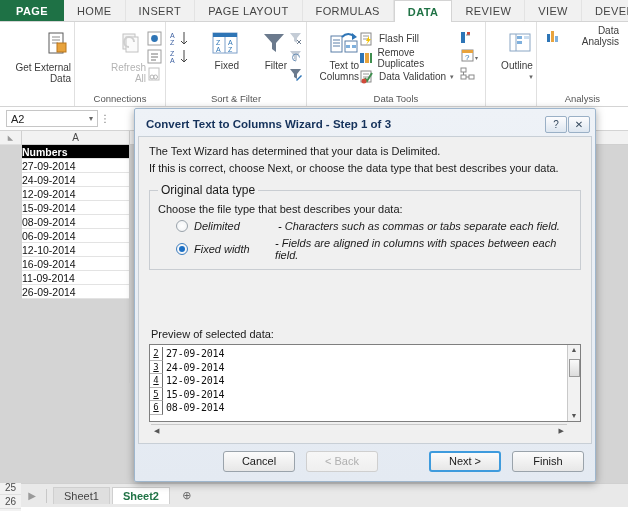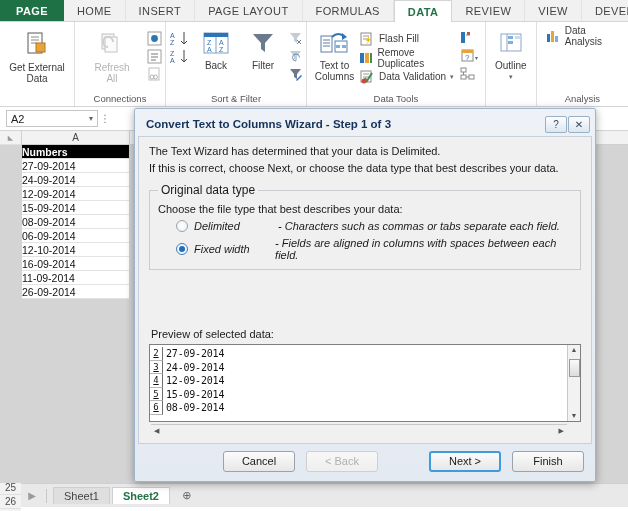--- a/index.html
+++ b/index.html
@@ -27,21 +27,21 @@
   
   #ribbon {
     height:85px; background:#ffffff; display:flex; position:relative;
     border-bottom:1px solid #d4d4d4;
   }
   .rgroup { position:relative; display:flex; flex-direction:column; align-items:center;
             border-right:1px solid #e0e0e0; padding:2px 3px 0 3px; }
   .rgroup-body { flex:1; display:flex; align-items:flex-start; padding-top:3px; }
   .rgroup-label { font-size:9.5px; color:#555; padding-bottom:2px; }
 
-  .bigbtn { width:68px; display:flex; flex-direction:column; align-items:center;
+  .bigbtn { width:68px; display:flex; flex-direction:column; align-items:flex-end;
             padding-top:4px; text-align:center; line-height:11px; font-size:10px; color:#3b3b3b;}
   .bigbtn.dim { color:#b4b4b4; }
   .bigbtn .glyph { margin-bottom:3px; }
   .smallcol { display:flex; flex-direction:column; gap:2px; padding-top:3px; }
   .smallrow { display:flex; align-items:center; gap:4px; font-size:10px; height:17px;}
   .sq { width:16px; height:16px; display:inline-flex; align-items:center; justify-content:center; }
   .caret { font-size:7px; color:#666; }
 
   
   #namerow { height:24px; background:#ffffff; display:flex; align-items:center;
@@ -234,21 +234,21 @@
           <svg width="28" height="24" viewBox="0 0 28 24">
             <rect x="2" y="2" width="24" height="20" fill="#fff" stroke="#7d9fc9"></rect>
             <rect x="2" y="2" width="24" height="4" fill="#2e75b6"></rect>
             <line x1="14" y1="6" x2="14" y2="22" stroke="#7d9fc9"></line>
             <text x="5" y="14" font-size="7" fill="#2e75b6" font-family="Liberation Sans">Z</text>
             <text x="17" y="14" font-size="7" fill="#2e75b6" font-family="Liberation Sans">A</text>
             <text x="5" y="21" font-size="7" fill="#2e75b6" font-family="Liberation Sans">A</text>
             <text x="17" y="21" font-size="7" fill="#2e75b6" font-family="Liberation Sans">Z</text>
           </svg>
         </span>
-        <span>Back</span>
+        <span>Fixed</span>
       </div>
       <div class="bigbtn" style="width:48px;">
         <span class="glyph">
           <svg width="26" height="24" viewBox="0 0 26 24">
             <path d="M3 3 L23 3 L15 12 L15 21 L11 18 L11 12 Z" fill="#6b7a8d"></path>
           </svg>
         </span>
         <span>Filter</span>
       </div>
       <div class="smallcol">
@@ -374,21 +374,21 @@
         </span>
         <span>Outline</span>
         <span class="caret">▾</span>
       </div>
     </div>
     <div class="rgroup-label">&nbsp;</div>
   </div>
 
   <div class="rgroup" style="border-right:none;">
     <div class="rgroup-body" style="align-items:flex-start;">
-      <div class="smallrow" style="padding:2px 6px;">
+      <div class="smallrow" style="padding:2px 6px;text-align:right;">
         <span class="sq">
           <svg width="15" height="14" viewBox="0 0 15 14">
               <rect x="1" y="5" width="3" height="8" fill="#2e75b6"></rect>
               <rect x="5" y="2" width="3" height="11" fill="#e8a33d"></rect>
               <rect x="9" y="7" width="3" height="6" fill="#7fb0dd"></rect>
             </svg>
         </span>
         <span>Data Analysis</span>
       </div>
     </div>

